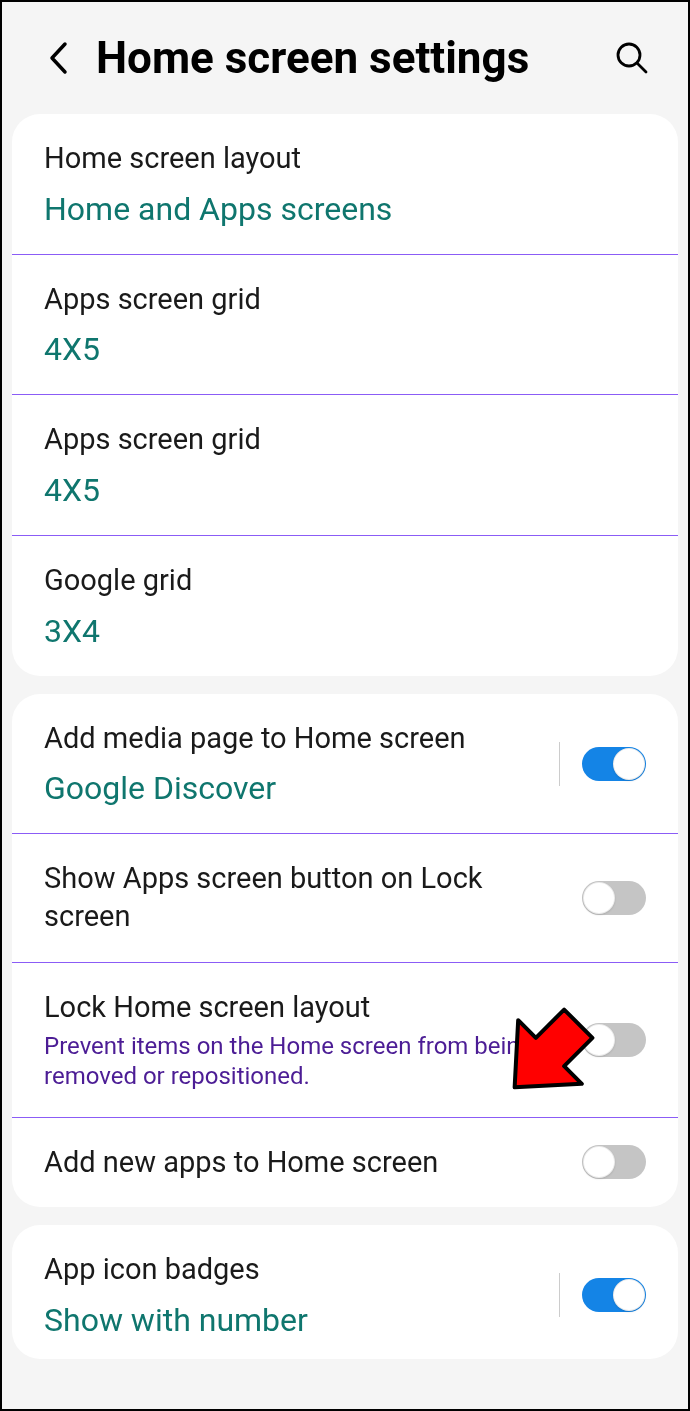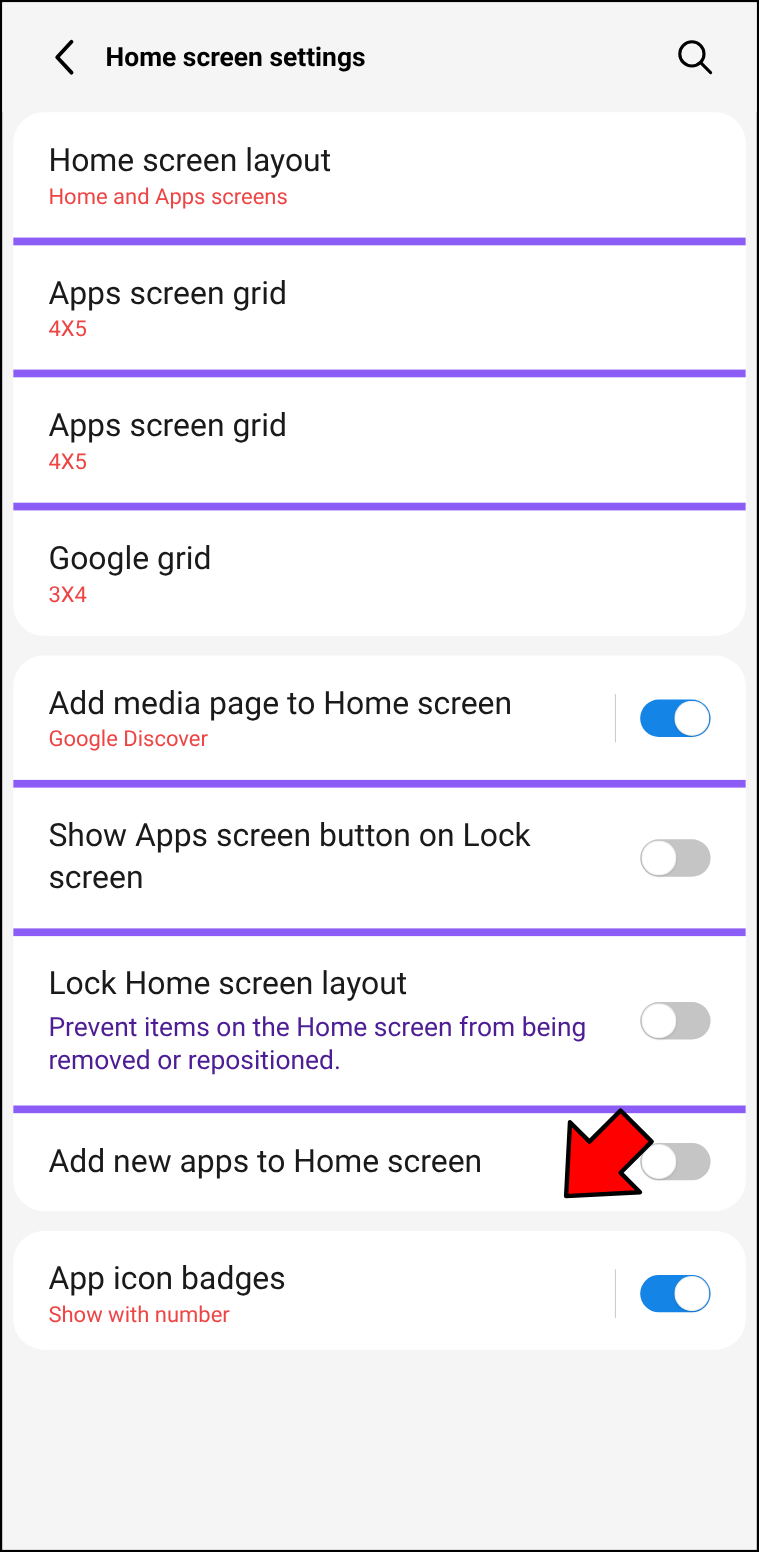--- a/index.html
+++ b/index.html
@@ -25,62 +25,62 @@
     .back-btn {
       width: 40px;
       height: 40px;
       display: flex;
       align-items: center;
       justify-content: center;
       cursor: pointer;
       margin-right: 18px;
     }
     .header-title {
-      font-size: 24px;
+      font-size: 44px;
       font-weight: 700;
       color: #000;
       flex: 1;
     }
     .search-btn {
       width: 40px;
       height: 40px;
       display: flex;
       align-items: center;
       justify-content: center;
       cursor: pointer;
     }
     .card {
       background: #fff;
       border-radius: 28px;
       margin: 0 10px 18px 10px;
       overflow: hidden;
     }
     .setting-row {
       padding: 26px 32px;
-      border-bottom: 7px solid #8b5cf6;
+      border-bottom: 1px solid #8b5cf6;
       display: flex;
       align-items: center;
     }
     .setting-row:last-child {
       border-bottom: none;
     }
     .setting-text {
       flex: 1;
       min-width: 0;
       padding-right: 10px;
     }
     .setting-title {
       font-size: 29px;
       color: #1a1a1a;
       line-height: 1.3;
     }
     .setting-subtitle {
-      font-size: 20px;
-      color: #ef4444;
-      margin-top: 0;
+      font-size: 32px;
+      color: #0f766e;
+      margin-top: 12px;
     }
     .setting-desc {
       font-size: 24px;
       color: #4c1d95;
       margin-top: 4px;
       line-height: 1.25;
     }
     .toggle-divider {
       width: 1px;
       height: 44px;

